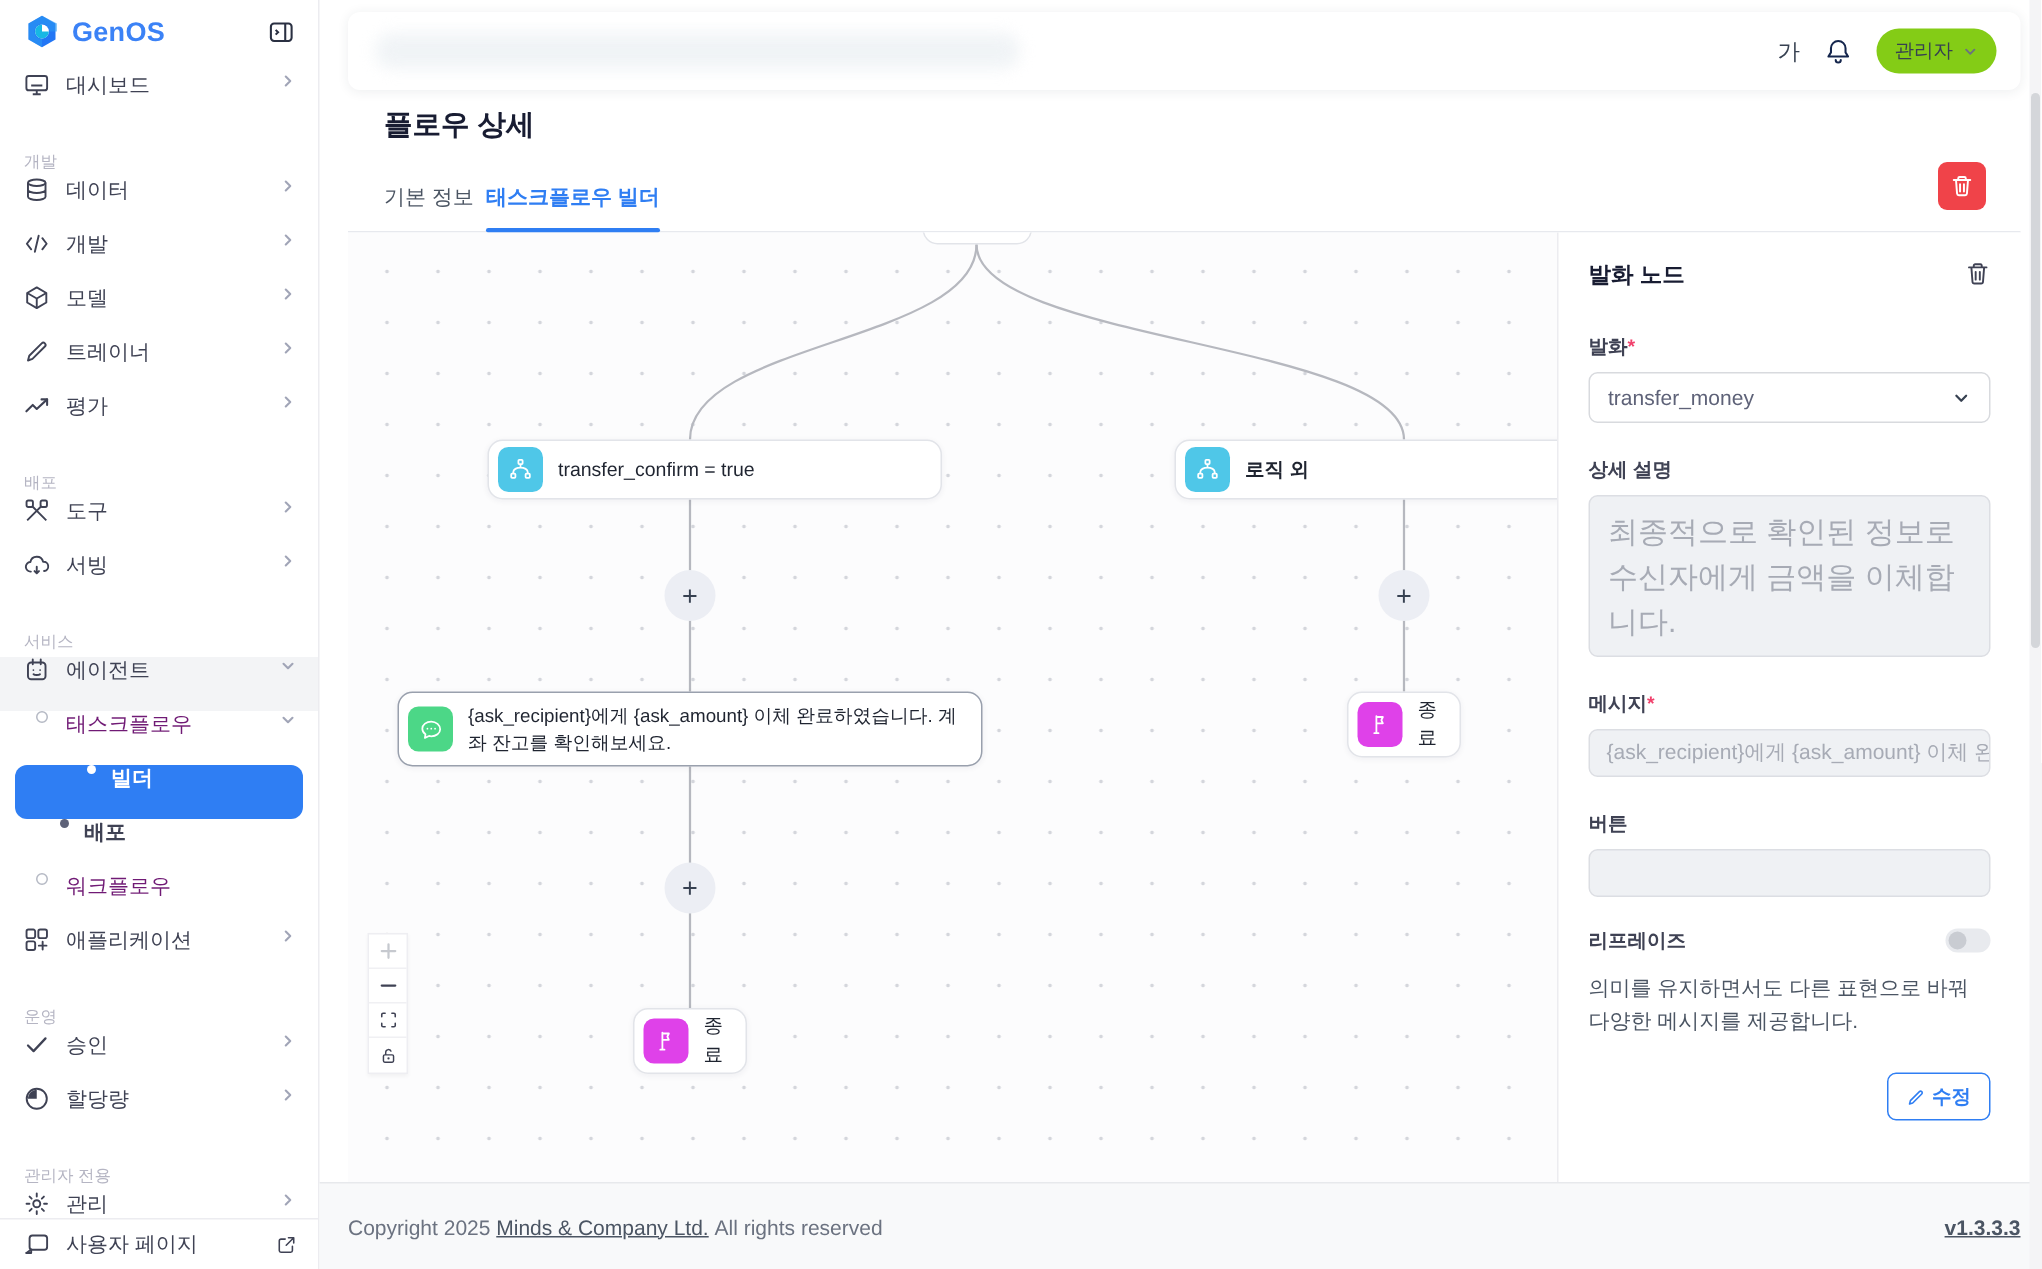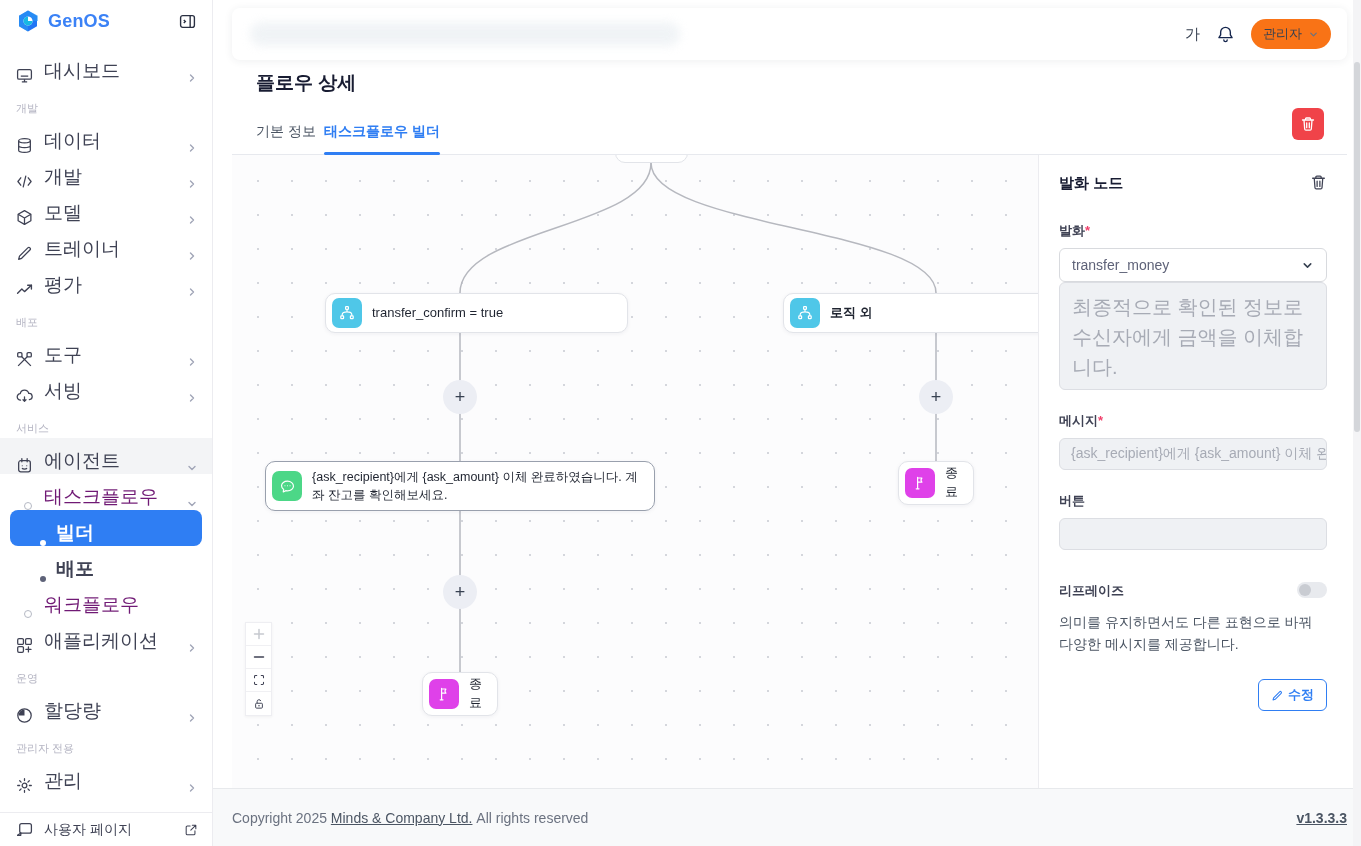--- a/index.html
+++ b/index.html
@@ -7,44 +7,44 @@
   body { font-family:"Liberation Sans","DejaVu Sans",sans-serif; background:#fff; overflow:hidden; color:#3f4254; }
   #app { position:relative; width:1361px; height:846px; background:#fff; overflow:hidden; }
 
   
   .sidebar { position:absolute; left:0; top:0; width:213px; height:846px; background:#fff; border-right:1px solid #ececf0; overflow:hidden; }
   .logo-row { display:flex; align-items:center; height:42px; padding:0 16px; }
   .logo-mark { width:24px; height:24px; margin-right:8px; flex:0 0 auto; }
   .brand { font-size:18px; font-weight:bold; color:#3b82f6; letter-spacing:.2px; flex:1; }
   .collapse-btn { color:#2a3042; display:flex; }
   .menu { padding-top:6px; }
-  .side-item { display:flex; align-items:flex-end; height:36px; padding:0 14px 0 16px; font-size:19px; color:#3f4254; cursor:pointer; }
+  .side-item { display:flex; align-items:flex-start; height:36px; padding:0 14px 0 16px; font-size:14px; color:#3f4254; cursor:pointer; }
   .side-item .ico { width:17px; height:17px; margin-right:11px; display:flex; align-items:center; justify-content:center; color:#3f4254; flex:0 0 auto; }
   .side-item .lbl { flex:1; white-space:nowrap; }
   .side-item .chev { display:flex; color:#a1a5b7; }
   .section-label { margin-top:14px; height:20px; line-height:20px; padding:0 16px; font-size:11px; color:#b5b5c3; }
   .side-item.hl { background:#f3f4f6; }
   .sub1 { padding-left:24px; }
   .sub1 .bullet { width:8px; height:8px; border:1.5px solid #b5b9c4; border-radius:50%; margin-right:12px; flex:0 0 auto; }
   .sub1 .lbl { font-weight:normal; color:#701a75; }
   .sub2 { padding-left:40px; font-weight:bold; }
   .sub2 .dot { width:6px; height:6px; background:#5e6278; border-radius:50%; margin-right:10px; flex:0 0 auto; }
-  .sub2.active { background:#2f7ef3; border-radius:8px; margin:0 10px; padding-left:30px; color:#fff; }
+  .sub2.active { background:#2f7ef3; border-radius:8px; margin:0 10px; padding-left:48px; color:#fff; }
   .sub2.active .dot { background:#fff; }
   .side-bottom { position:absolute; left:0; right:0; bottom:0; height:34px; border-top:1px solid #ececf0; background:#fff; display:flex; align-items:center; padding:0 14px 0 16px; font-size:14px; color:#3f4254; cursor:pointer; }
   .side-bottom .ico { width:17px; height:17px; margin-right:11px; display:flex; }
   .side-bottom .lbl { flex:1; }
 
   
   .header-card { position:absolute; left:232px; top:8px; width:1115px; height:52px; background:#fff; border-radius:8px; box-shadow:0 1px 8px rgba(40,50,70,.08); display:flex; align-items:center; padding:0 16px; }
   .blur-blob { position:absolute; left:18px; top:14px; width:430px; height:24px; border-radius:12px; background:#eef2f5; filter:blur(5px); opacity:.85; }
   .header-right { margin-left:auto; display:flex; align-items:center; gap:16px; }
   .lang-btn { font-size:15px; color:#374151; cursor:pointer; }
   .bell-btn { display:flex; cursor:pointer; color:#15264d; }
-  .user-pill { display:flex; align-items:center; gap:6px; background:#f97316; border-radius:15px; padding:6px 12px; font-size:13px; color:#374151; cursor:pointer; }
+  .user-pill { display:flex; align-items:center; gap:6px; background:#84cc16; border-radius:15px; padding:6px 12px; font-size:13px; color:#374151; cursor:pointer; }
 
   
   .page-title { position:absolute; left:256px; top:70px; font-size:19px; font-weight:bold; color:#181c32; }
   .tabbar { position:absolute; left:232px; top:110px; width:1115px; height:45px; border-bottom:1px solid #e7e9ee; }
   .tab { position:absolute; bottom:0; height:45px; display:flex; align-items:center; font-size:14px; color:#4b5563; cursor:pointer; }
   .tab.t0 { left:24px; }
   .tab.t1 { left:92px; color:#2f7ef3; font-weight:bold; }
   .tab.t1:after { content:""; position:absolute; left:0; right:0; bottom:-1px; height:3px; background:#2f7ef3; border-radius:2px; }
   .delete-btn { position:absolute; left:1292px; top:108px; width:32px; height:32px; background:#f04349; border-radius:6px; display:flex; align-items:center; justify-content:center; cursor:pointer; color:#fff; }
 
@@ -72,21 +72,21 @@
   .panel-head { display:flex; align-items:flex-start; justify-content:space-between; }
   .panel-title { font-size:15px; font-weight:bold; color:#181c32; }
   .panel-trash { color:#3f4254; cursor:pointer; display:flex; }
   .fld-label { font-size:13px; color:#3f4254; font-weight:bold; margin-bottom:8px; }
   .req { color:#f1416c; }
   .mt1 { margin-top:29px; } .mt2 { margin-top:22px; }
   .select { height:34px; border:1px solid #d8dade; border-radius:6px; display:flex; align-items:center; padding:0 12px; font-size:14px; color:#5e6278; cursor:pointer; background:#fff; }
   .select .sval { flex:1; }
   .g-area { height:108px; background:#eff1f4; border:1px solid #dcdee3; border-radius:6px; padding:9px 12px; font-size:20px; color:#a7abb5; line-height:1.5; }
   .g-input { height:32px; background:#eff1f4; border:1px solid #dcdee3; border-radius:6px; padding:0 11px; font-size:14px; color:#a7abb5; display:flex; align-items:center; white-space:nowrap; overflow:hidden; }
-  .reph-row { display:flex; justify-content:space-between; margin-top:32px; }
+  .reph-row { display:flex; align-items:center; justify-content:space-between; margin-top:20px; }
   .toggle { width:30px; height:16px; background:#e8eaee; border-radius:9px; position:relative; cursor:pointer; flex:0 0 auto; }
   .toggle .knob { position:absolute; left:2px; top:2px; width:12px; height:12px; border-radius:50%; background:#c9ccd2; }
   .reph-desc { margin-top:12px; font-size:14px; color:#4b5563; line-height:1.55; }
   .edit-row { margin-top:24px; display:flex; justify-content:flex-end; }
   .edit-btn { display:flex; align-items:center; gap:4px; border:1px solid #2f7ef3; color:#2f7ef3; border-radius:6px; padding:6px 12px; font-size:13px; font-weight:bold; background:#fff; cursor:pointer; }
 
   
   .footer { position:absolute; left:213px; right:0; top:788px; height:58px; background:#f8f9fa; border-top:1px solid #e7e9ec; display:flex; align-items:center; padding:0 14px 0 19px; font-size:14px; color:#6b7280; }
   .footer a, .flink { color:#4b5563; text-decoration:underline; cursor:pointer; }
   .fspace { white-space:pre; }
@@ -303,20 +303,33 @@
         <span class="lbl">애플리케이션</span>
         <span class="chev">
             <svg width="12" height="12" viewBox="0 0 12 12" fill="none" stroke="currentColor" stroke-width="1.4" stroke-linecap="round" stroke-linejoin="round">
               <path d="M4.5 3l3 3-3 3"></path>
             </svg>
           </span>
       </div>
 
       <div class="section-label">운영</div>
 
+      <div class="side-item">
+        <span class="ico">
+            <svg width="17" height="17" viewBox="0 0 16 16" fill="none" stroke="currentColor" stroke-width="1.4" stroke-linecap="round" stroke-linejoin="round">
+              <path d="M2.5 8.5L6 12l7.5-8"></path>
+            </svg>
+          </span>
+        <span class="lbl">승인</span>
+        <span class="chev">
+            <svg width="12" height="12" viewBox="0 0 12 12" fill="none" stroke="currentColor" stroke-width="1.4" stroke-linecap="round" stroke-linejoin="round">
+              <path d="M4.5 3l3 3-3 3"></path>
+            </svg>
+          </span>
+      </div>
 
       <div class="side-item">
         <span class="ico">
             <svg width="17" height="17" viewBox="0 0 16 16" fill="none" stroke="currentColor" stroke-width="1.2">
               <circle cx="8" cy="8" r="6.3"></circle>
               <path d="M8 8V2.4A5.6 5.6 0 002.4 8z" fill="currentColor" stroke="none"></path>
             </svg>
           </span>
         <span class="lbl">할당량</span>
         <span class="chev">
@@ -500,20 +513,21 @@
     </div>
 
     <div class="fld-label mt1"><span>발화</span><span class="req">*</span></div>
     <div class="select">
       <span class="sval">transfer_money</span>
       <svg width="13" height="13" viewBox="0 0 12 12" fill="none" stroke="#374151" stroke-width="1.4" stroke-linecap="round" stroke-linejoin="round">
           <path d="M3 4.5l3 3 3-3"></path>
         </svg>
     </div>
 
+    <div class="fld-label mt2">상세 설명</div>
     <div class="g-area">최종적으로 확인된 정보로 수신자에게 금액을 이체합니다.</div>
 
     <div class="fld-label mt2"><span>메시지</span><span class="req">*</span></div>
     <div class="g-input">{ask_recipient}에게 {ask_amount} 이체 완료하</div>
 
     <div class="fld-label mt2">버튼</div>
     <div class="g-input"></div>
 
     <div class="reph-row">
       <span class="fld-label" style="margin-bottom:0">리프레이즈</span>

